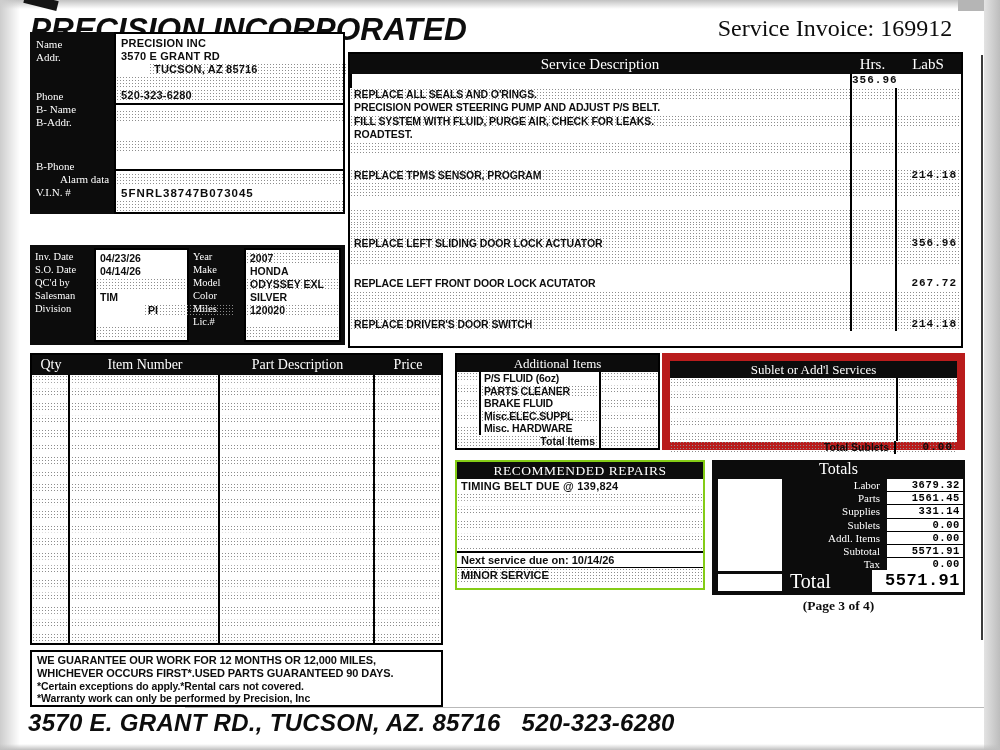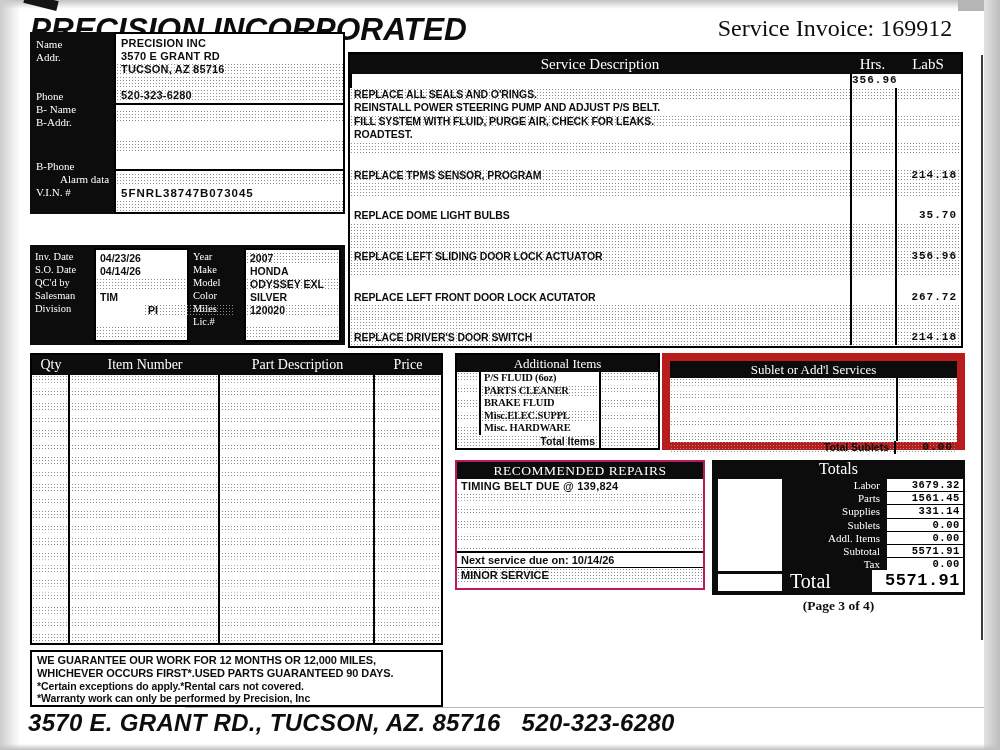--- a/index.html
+++ b/index.html
@@ -65,37 +65,37 @@
   .parts-head div{text-align:center;font-size:14px;line-height:19px;}
   .parts-body{position:relative;height:268px;}
   .pline{position:absolute;top:0;width:2px;height:100%;background:#000;}
 
   
   .addl{position:absolute;left:455px;top:353px;width:205px;height:97px;border:2px solid #000;box-sizing:border-box;background:#fff;}
   .addl-head{height:17px;background:#0c0c0c;color:#fff;text-align:center;font-family:"Liberation Serif",serif;font-size:13px;line-height:17px;}
   .addl-body{display:flex;height:63px;}
   .addl-col-l{width:22px;}
   .addl-list{width:122px;border-left:2px solid #000;border-right:2px solid #000;background:#fff;box-sizing:border-box;}
-  .addl-item{height:12.6px;font-size:10.5px;font-weight:bold;line-height:12.6px;padding-left:3px;white-space:nowrap;letter-spacing:-0.2px;font-family:Liberation Serif, serif;}
+  .addl-item{height:12.6px;font-size:10.5px;font-weight:bold;line-height:12.6px;padding-left:3px;white-space:nowrap;letter-spacing:-0.2px;}
   .addl-col-r{flex:1;}
   .addl-total{display:flex;height:13px;}
   .addl-total-label{width:144px;border-right:2px solid #000;text-align:right;font-size:10.5px;font-weight:bold;line-height:13px;padding-right:4px;box-sizing:border-box;}
   .addl-total-rest{flex:1;}
 
   
   .sublet{position:absolute;left:662px;top:353px;width:303px;height:97px;border:8px solid #b91c1c;box-sizing:border-box;background:#fff;}
   .sublet-head{height:17px;background:#0c0c0c;color:#fff;text-align:center;font-family:"Liberation Serif",serif;font-size:13px;line-height:17px;}
   .sublet-body{position:relative;height:63px;}
   .sublet-vline{position:absolute;left:226px;top:0;width:2px;height:100%;background:#000;}
   .sublet-total{display:flex;height:13px;}
   .sublet-total-label{width:226px;border-right:2px solid #000;text-align:right;font-size:10.5px;font-weight:bold;line-height:13px;padding-right:5px;box-sizing:border-box;}
   .sublet-total-val{flex:1;text-align:right;font-size:11px;font-weight:bold;line-height:13px;padding-right:4px;letter-spacing:1px;}
 
   
-  .reco{position:absolute;left:455px;top:460px;width:250px;height:130px;border:2px solid #be185d;box-sizing:border-box;background:#fff;}
+  .reco{position:absolute;left:455px;top:460px;width:250px;height:130px;border:2px solid #84cc16;box-sizing:border-box;background:#fff;}
   .reco-head{height:17px;background:#0c0c0c;color:#fff;text-align:center;font-family:"Liberation Serif",serif;font-size:13.5px;line-height:17px;letter-spacing:.5px;}
   .reco-line1{height:14px;font-size:11px;font-weight:bold;line-height:14px;padding-left:4px;letter-spacing:.2px;}
   .reco-dots{height:58px;}
   .reco-sep{height:2px;background:#000;}
   .reco-next{height:14px;font-size:11px;font-weight:bold;line-height:14px;padding-left:4px;border-bottom:1px solid #000;box-sizing:content-box;}
   .reco-minor{height:14px;font-size:11px;font-weight:bold;line-height:14px;padding-left:4px;}
 
   
   .totals{position:absolute;left:712px;top:460px;width:253px;height:135px;background:#0c0c0c;color:#fff;}
   .totals-title{text-align:center;font-family:"Liberation Serif",serif;font-size:16px;line-height:18px;}
@@ -132,21 +132,21 @@
     <span class="wlabel" style="left:6px;top:19px;">Addr.</span>
     <span class="wlabel" style="left:6px;top:58px;">Phone</span>
     <span class="wlabel" style="left:6px;top:71px;">B- Name</span>
     <span class="wlabel" style="left:6px;top:84px;">B-Addr.</span>
     <span class="wlabel" style="left:6px;top:128px;">B-Phone</span>
     <span class="wlabel" style="left:6px;top:141px;margin-left:24px;">Alarm data</span>
     <span class="wlabel" style="left:6px;top:154px;">V.I.N. #</span>
     <div class="cust-vals">
       <div class="cv-row" style="top:3px;">PRECISION INC</div>
       <div class="cv-row" style="top:16px;">3570 E GRANT RD</div>
-      <div class="cv-row dotfill" style="top:29px;">TUCSON, AZ 85716</div>
+      <div class="cv-row dotfill" style="top:29px;margin-left:33px;">TUCSON, AZ 85716</div>
       <div class="cv-row dotfill" style="top:42px;"></div>
       <div class="cv-row dotfill" style="top:55px;">520-323-6280</div>
       <div class="cv-sep" style="top:69px;"></div>
       <div class="cv-row dotfill" style="top:76px;"></div>
       <div class="cv-row" style="top:92px;"></div>
       <div class="cv-row dotfill" style="top:106px;"></div>
       <div class="cv-sep" style="top:135px;"></div>
       <div class="cv-row dotfill" style="top:139px;"></div>
       <div class="cv-row" style="top:153px;font-size:11.5px;letter-spacing:1px;">5FNRL38747B073045</div>
       <div class="cv-row dotfill" style="top:166px;"></div>
@@ -192,21 +192,21 @@
     <div class="srow">
         <div class="sh"></div>
         <div class="sl mono">356.96</div>
       </div>
     <div class="srow">
         <div class="sd dotfill">REPLACE ALL SEALS AND O'RINGS.</div>
         <div class="sh dotfill"></div>
         <div class="sl dotfill"></div>
       </div>
     <div class="srow">
-        <div class="sd">REINSTALL POWER STEERING PUMP AND ADJUST P/S BELT.</div>
+        <div class="sd">PRECISION POWER STEERING PUMP AND ADJUST P/S BELT.</div>
         <div class="sh"></div>
         <div class="sl"></div>
       </div>
     <div class="srow">
         <div class="sd dotfill">FILL SYSTEM WITH FLUID, PURGE AIR, CHECK FOR LEAKS.</div>
         <div class="sh dotfill"></div>
         <div class="sl dotfill"></div>
       </div>
     <div class="srow">
         <div class="sd">ROADTEST.</div>
@@ -230,25 +230,20 @@
       </div>
     <div class="srow">
         <div class="sd dotfill"></div>
         <div class="sh dotfill"></div>
         <div class="sl dotfill"></div>
       </div>
     <div class="srow">
         <div class="sd"></div>
         <div class="sh"></div>
         <div class="sl"></div>
-      </div>
-    <div class="srow">
-        <div class="sd">REPLACE DOME LIGHT BULBS</div>
-        <div class="sh"></div>
-        <div class="sl mono">35.70</div>
       </div>
     <div class="srow">
         <div class="sd dotfill"></div>
         <div class="sh dotfill"></div>
         <div class="sl dotfill"></div>
       </div>
     <div class="srow">
         <div class="sd dotfill"></div>
         <div class="sh dotfill"></div>
         <div class="sl dotfill"></div>

